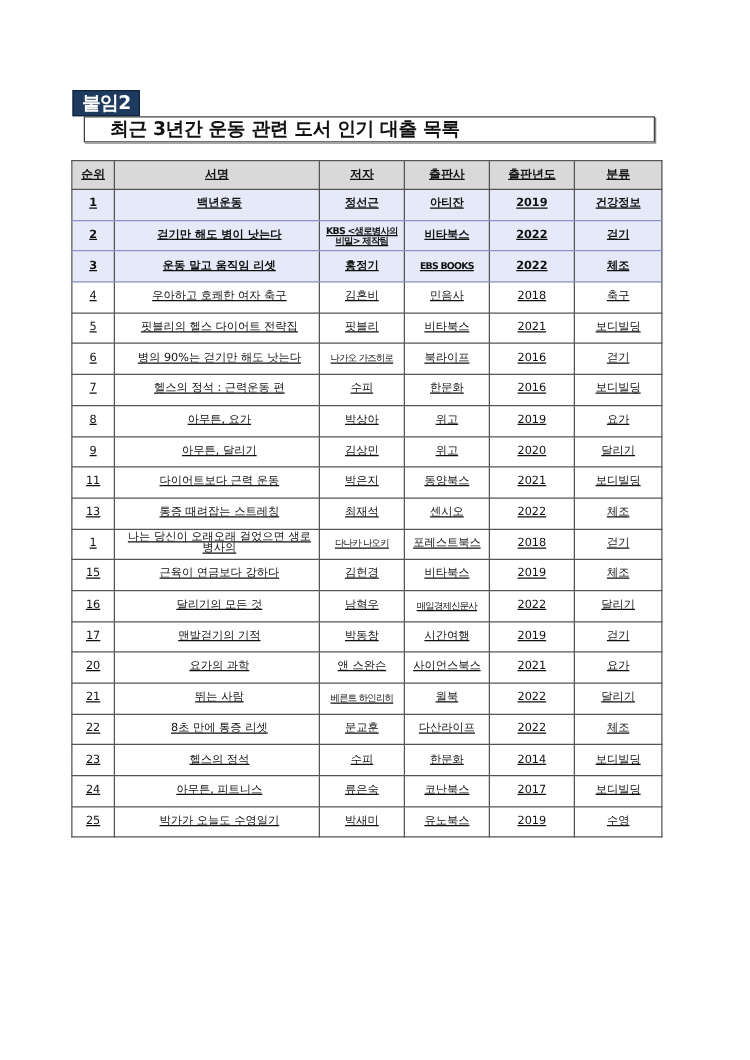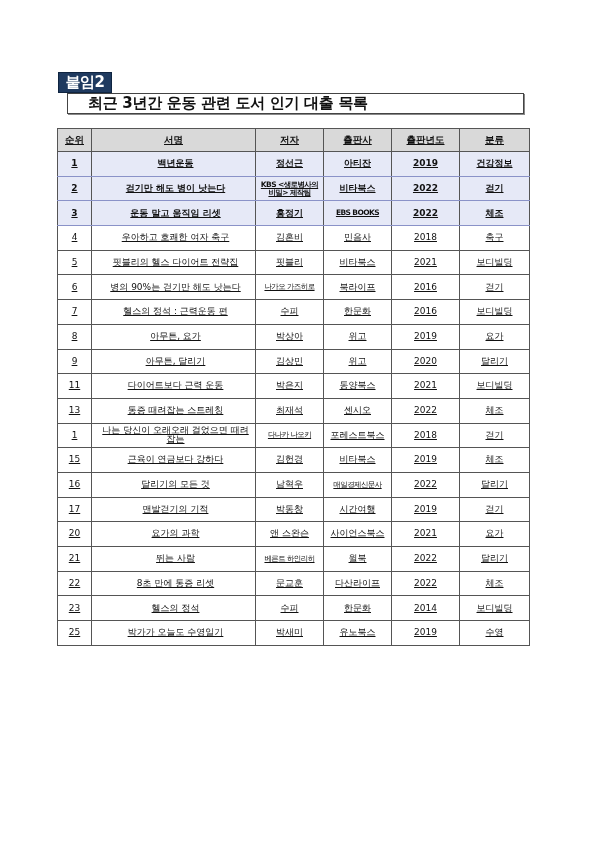--- a/index.html
+++ b/index.html
@@ -143,21 +143,21 @@
       <tr>
         <td>13</td>
         <td class="title">통증 때려잡는 스트레칭</td>
         <td>최재석</td>
         <td>센시오</td>
         <td>2022</td>
         <td>체조</td>
       </tr>
       <tr>
         <td>1</td>
-        <td class="title">나는 당신이 오래오래 걸었으면 때려잡는</td>
+        <td class="title">나는 당신이 오래오래 걸었으면 생로병사의</td>
         <td class="small">다나카 나오키</td>
         <td>포레스트북스</td>
         <td>2018</td>
         <td>걷기</td>
       </tr>
       <tr>
         <td>15</td>
         <td class="title">근육이 연금보다 강하다</td>
         <td>김헌경</td>
         <td>비타북스</td>
@@ -206,20 +206,28 @@
       </tr>
       <tr>
         <td>23</td>
         <td class="title">헬스의 정석</td>
         <td>수피</td>
         <td>한문화</td>
         <td>2014</td>
         <td>보디빌딩</td>
       </tr>
       <tr>
+        <td>24</td>
+        <td class="title">아무튼, 피트니스</td>
+        <td>류은숙</td>
+        <td>코난북스</td>
+        <td>2017</td>
+        <td>보디빌딩</td>
+      </tr>
+      <tr>
         <td>25</td>
         <td class="title">박가가 오늘도 수영일기</td>
         <td>박새미</td>
         <td>유노북스</td>
         <td>2019</td>
         <td>수영</td>
       </tr>
     </tbody>
 </table>
 

